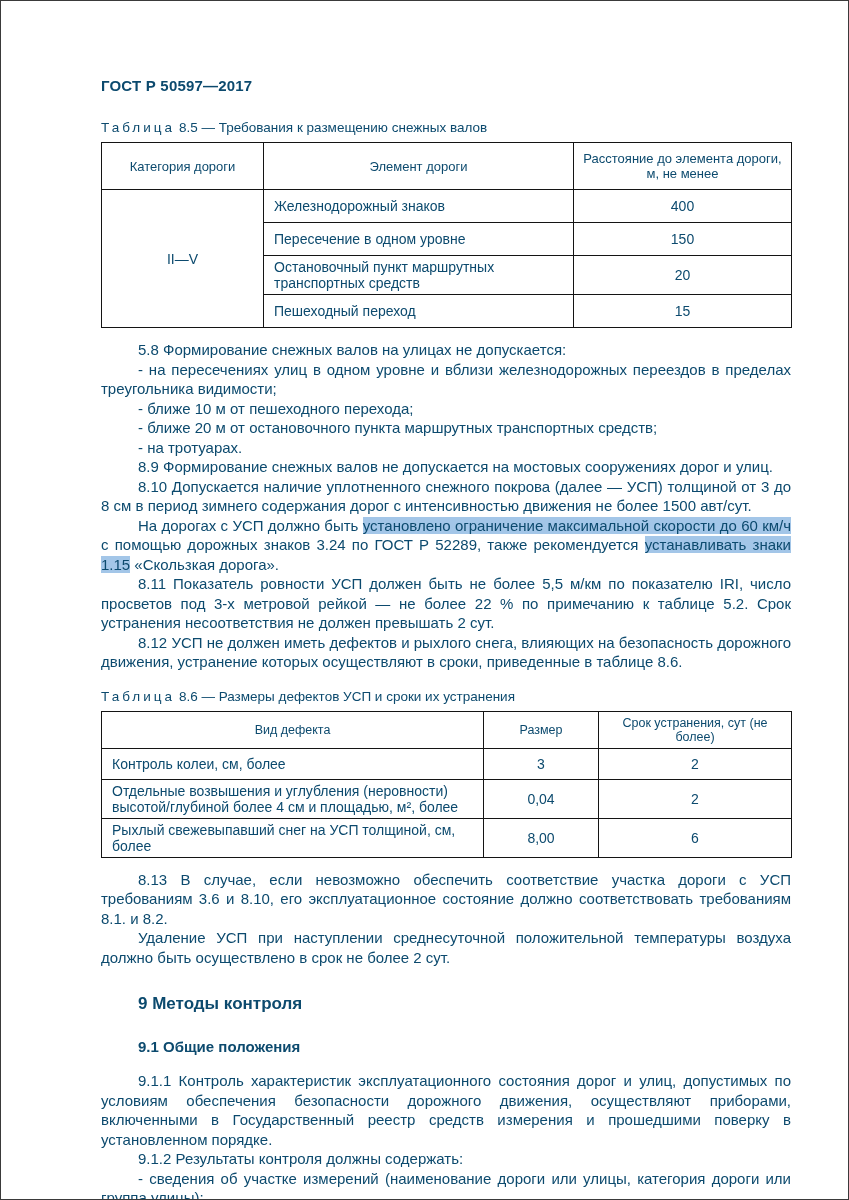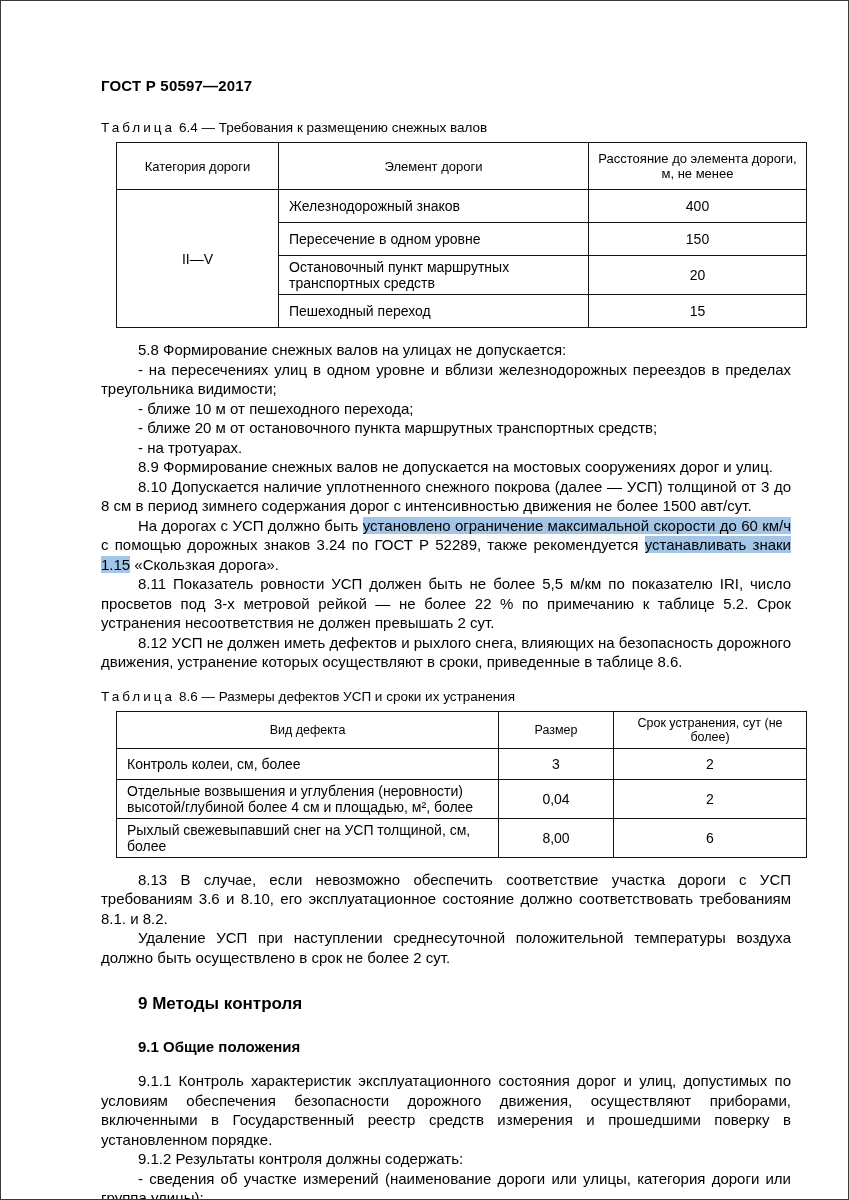--- a/index.html
+++ b/index.html
@@ -1,31 +1,31 @@
 <!DOCTYPE html>
 <html style="--hl: #a3c6e8;"><head>
 <meta charset="utf-8">
 <style>
   html, body { margin:0; padding:0; }
   body { background:#ffffff; font-family:"Liberation Sans","DejaVu Sans",sans-serif; }
   .page {
     position:relative; width:849px; height:1200px; background:#ffffff;
     border:1px solid #3a3a3a; box-sizing:border-box; overflow:hidden;
-    color:#000000;
+    color:#0c4a6e;
     padding-left:34px;
   }
   .content { position:absolute; left:100px; top:76px; width:690px; }
 
   .doc-header { font-size:15px; font-weight:bold; letter-spacing:0.2px; }
 
   .tcaption { margin:26px 0 0 0; font-size:13.5px; }
   .tcaption.second { margin-top:17px; }
   .tcaption .spaced { letter-spacing:3px; margin-right:4px; }
 
-  table { border-collapse:collapse; table-layout:fixed; width:690px; margin-top:7px;margin-left:15px; }
+  table { border-collapse:collapse; table-layout:fixed; width:690px; margin-top:7px; }
   th, td { border:1px solid #141414; }
   th { font-weight:normal; font-size:13px; text-align:center; vertical-align:middle; padding:4px 6px; }
   td { font-size:14px; vertical-align:middle; padding:3px 10px; text-align:left; }
   .num { text-align:center; padding:3px 4px; }
 
   .t85 th { height:38px; }
   .t85 td { height:26px; }
   .t85 .cat { text-align:center; }
 
   .t86 th { height:26px; font-size:12.5px; padding:4px 4px; }
@@ -40,21 +40,21 @@
   .after-sub { margin-top:16px; }
 </style>
 </head>
 <body>
 
 <div class="page">
   <div class="content">
 
     <div class="doc-header">ГОСТ Р 50597—2017</div>
 
-    <p class="tcaption"><span class="spaced">Таблица</span><span>6.4 — Требования к размещению снежных валов</span></p>
+    <p class="tcaption"><span class="spaced">Таблица</span><span>8.5 — Требования к размещению снежных валов</span></p>
 
     <table class="t85">
       <colgroup>
           <col style="width:162px">
           <col style="width:310px">
           <col style="width:218px">
         </colgroup>
       <thead>
         <tr>
           <th>Категория дороги</th>

